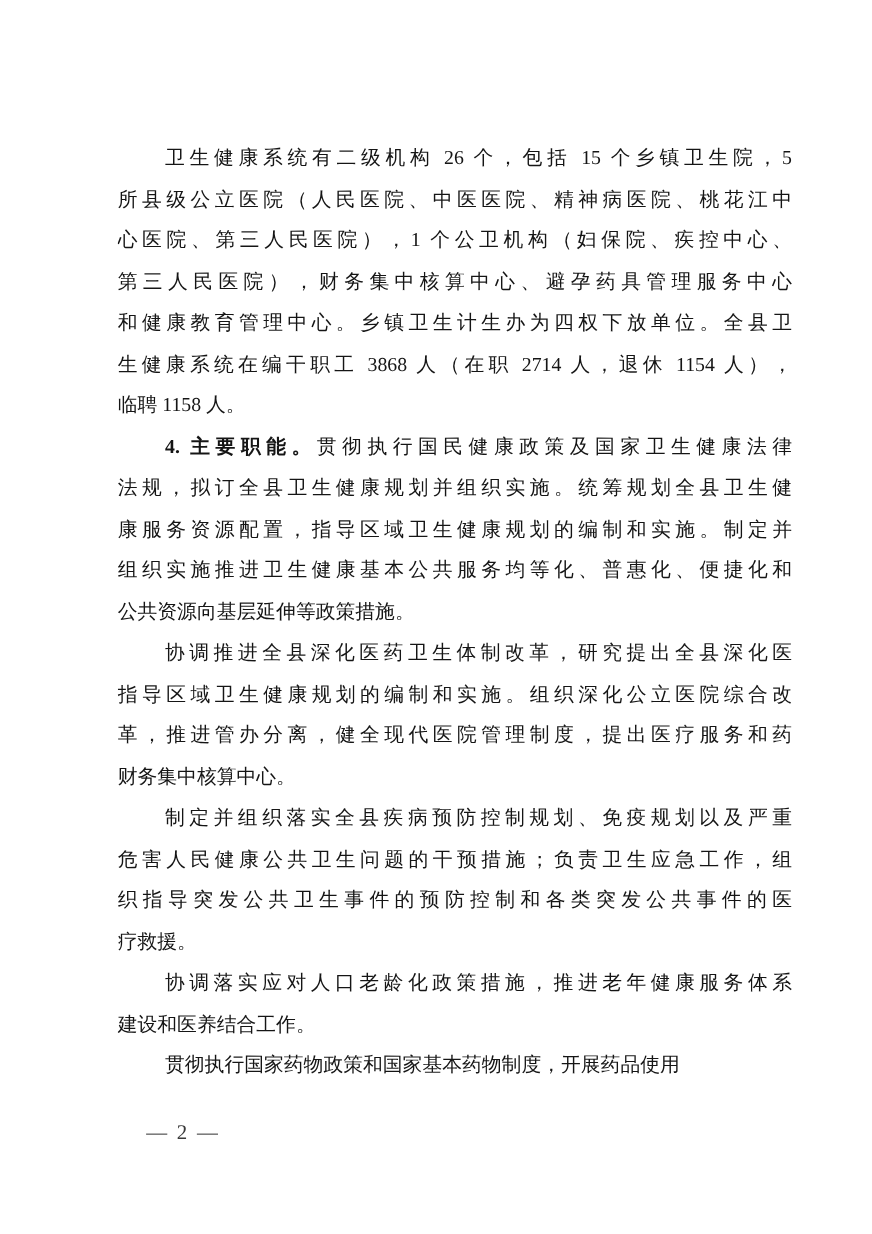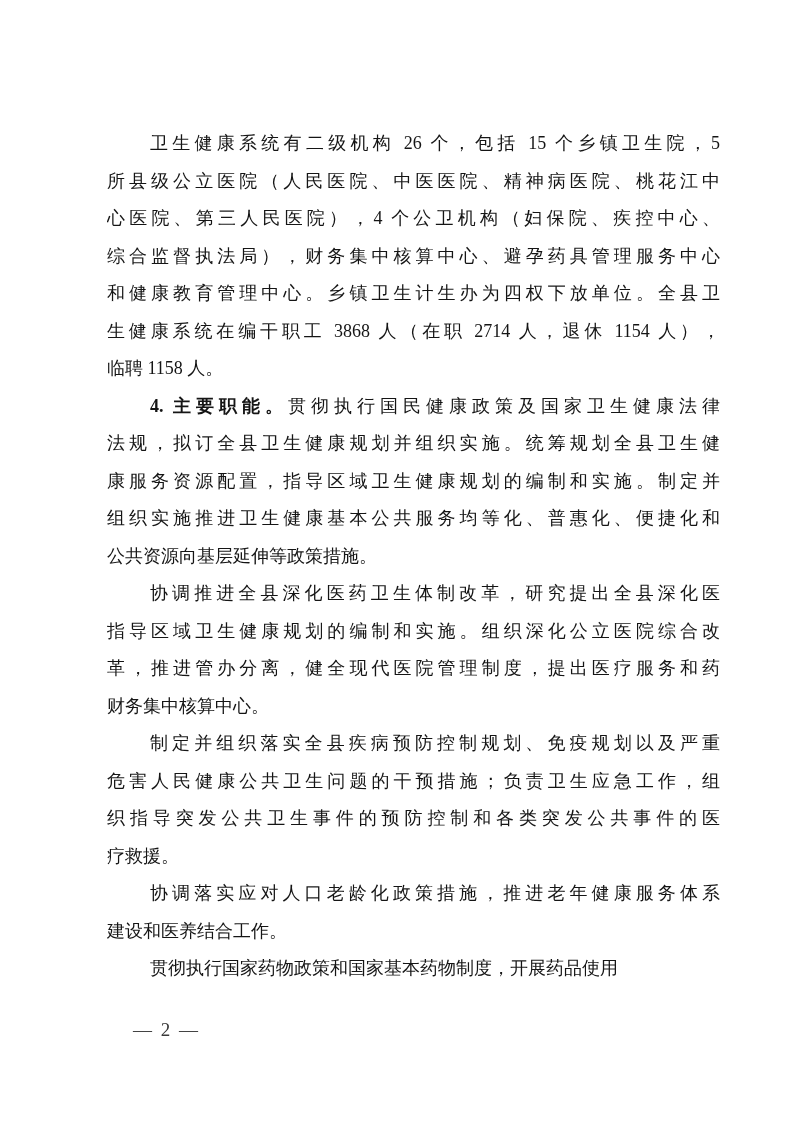--- a/index.html
+++ b/index.html
@@ -60,22 +60,22 @@
   }
 </style>
 </head>
 <body>
 
 <div class="page">
   <div class="body-text">
       <div class="paragraph">
         <div class="line first"><span class="run">卫生健康系统有二级机构 26 个，包括 15 个乡镇卫生院，5</span></div>
         <div class="line"><span class="run">所县级公立医院（人民医院、中医医院、精神病医院、桃花江中</span></div>
-        <div class="line"><span class="run">心医院、第三人民医院），4 个公卫机构（妇保院、疾控中心、</span></div>
-        <div class="line"><span class="run">综合监督执法局），财务集中核算中心、避孕药具管理服务中心</span></div>
+        <div class="line"><span class="run">心医院、第三人民医院），1 个公卫机构（妇保院、疾控中心、</span></div>
+        <div class="line"><span class="run">第三人民医院），财务集中核算中心、避孕药具管理服务中心</span></div>
         <div class="line"><span class="run">和健康教育管理中心。乡镇卫生计生办为四权下放单位。全县卫</span></div>
         <div class="line"><span class="run">生健康系统在编干职工 3868 人（在职 2714 人，退休 1154 人），</span></div>
         <div class="line para-last"><span class="run">临聘 1158 人。</span></div>
       </div>
       <div class="paragraph">
         <div class="line first"><span class="run bold">4. 主要职能。</span><span class="run">贯彻执行国民健康政策及国家卫生健康法律</span></div>
         <div class="line"><span class="run">法规，拟订全县卫生健康规划并组织实施。统筹规划全县卫生健</span></div>
         <div class="line"><span class="run">康服务资源配置，指导区域卫生健康规划的编制和实施。制定并</span></div>
         <div class="line"><span class="run">组织实施推进卫生健康基本公共服务均等化、普惠化、便捷化和</span></div>
         <div class="line para-last"><span class="run">公共资源向基层延伸等政策措施。</span></div>

